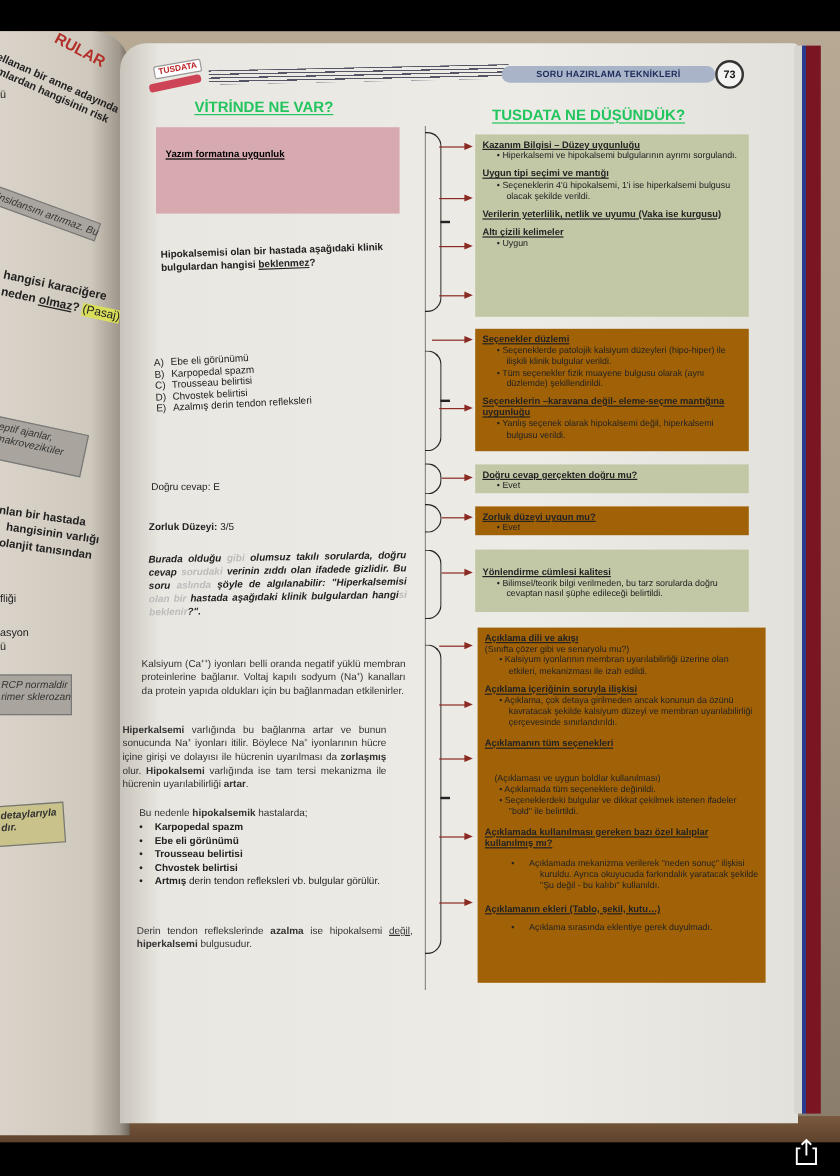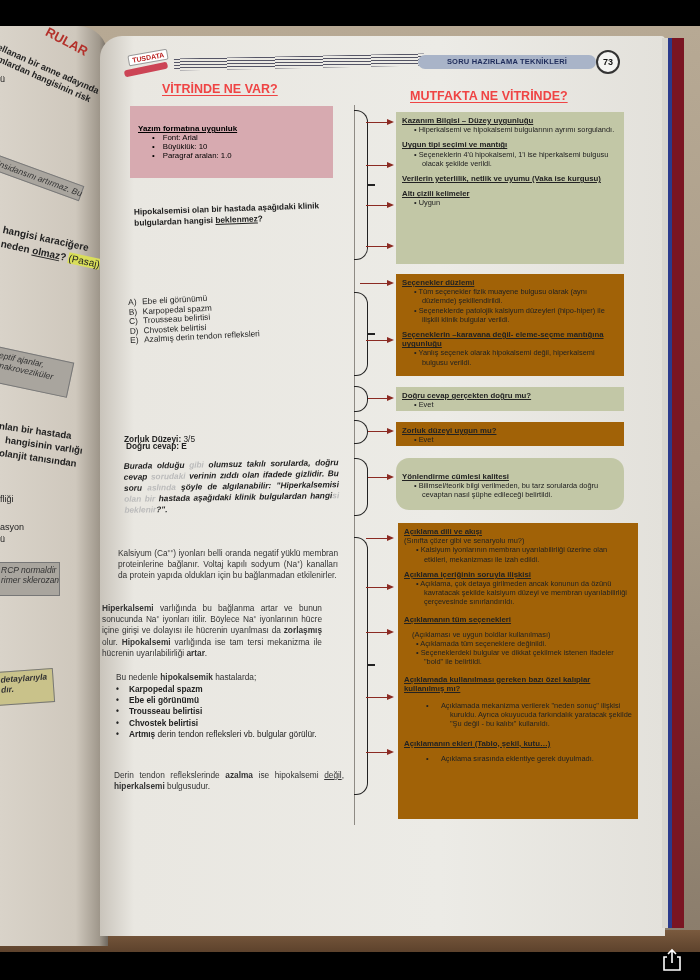--- a/index.html
+++ b/index.html
@@ -37,36 +37,36 @@
   .logo { position: absolute; left: 0; top: 0; width: 56px; height: 30px; }
   .logo-badge { position: absolute; left: 10px; top: 4px; background: #fff; border: 1px solid #999; font-size: 7px; font-weight: bold; color: #b22; padding: 1px 3px; border-radius: 2px; transform: rotate(-10deg); }
   .logo-sub { position: absolute; left: 6px; top: 18px; width: 44px; height: 7px; background: #c45; border-radius: 3px; transform: rotate(-12deg); }
   .head-lines { position: absolute; left: 56px; top: 8px; width: 250px; height: 12px;
     background: repeating-linear-gradient(180deg,#556 0 1px,transparent 1px 3px); transform: rotate(-1.2deg); }
   .head-pill { position: absolute; left: 300px; top: 7px; width: 178px; height: 14px; background: #a9b4c8; border-radius: 7px;
     font-size: 7.5px; font-weight: bold; color: #1d2b5a; text-align: center; line-height: 14px; letter-spacing: .2px; }
   .page-num { position: absolute; left: 478px; top: 2px; width: 24px; height: 24px; border: 2px solid #333; border-radius: 50%;
     background: #f4f4f2; font-size: 9px; font-weight: bold; text-align: center; line-height: 20px; color: #111; }
 
-  .col-title { position: absolute; font-size: 12.5px; font-weight: bold; color: #ef4444; text-decoration: underline; text-underline-offset: 2px; }
+  .col-title { position: absolute; font-size: 12.5px; font-weight: bold; color: #22c55e; text-decoration: underline; text-underline-offset: 2px; }
 
   .divider { position: absolute; left: 354px; top: 105px; width: 1px; height: 720px; background: #8e8a84; }
 
   
   .lc { position: absolute; font-size: 8.3px; color: #222; }
   .pink-box { position: absolute; left: 130px; top: 106px; width: 203px; height: 72px; background: #d7aab0; padding: 18px 8px 0 8px; }
   .pink-box .t { font-weight: bold; text-decoration: underline; font-size: 8px; }
   .pink-box ul { list-style: none; padding-left: 14px; font-size: 7.8px; line-height: 9px; }
   .pink-box li::before { content: "•"; margin-right: 8px; }
 
   .q-stem { left: 134px; top: 203px; width: 215px; font-weight: bold; line-height: 11px; transform: rotate(-2deg); }
   .u { text-decoration: underline; }
   .options { left: 128px; top: 298px; line-height: 9.5px; font-size: 8.3px; transform: rotate(-3deg); transform-origin: left top; }
   .options div span.l { display: inline-block; width: 14px; }
-  .answer { left: 126px; top: 400px; font-weight: bold; margin-top: 41px; }
+  .answer { left: 126px; top: 400px; font-weight: normal; }
   .difficulty { left: 124px; top: 434px; }
   .difficulty b { font-weight: bold; }
   .note { left: 124px; top: 459px; width: 215px; font-style: italic; font-weight: bold; line-height: 11px; text-align: justify; transform: rotate(-1deg); }
   .faded { color: #bbb; }
   .para { width: 220px; line-height: 11.2px; text-align: justify; color: #333; }
   .p1 { left: 118px; top: 548px; }
   .p2 { left: 102px; top: 603px; }
   .p3 { left: 116px; top: 672px; }
   .bullets { left: 116px; top: 684px; line-height: 11.2px; list-style: none; }
   .bullets li::before { content: "•"; margin-right: 10px; font-weight: bold; }
@@ -133,31 +133,26 @@
   <div class="logo">
     <div class="logo-badge">TUSDATA</div>
     <div class="logo-sub"></div>
   </div>
   <div class="head-lines"></div>
   <div class="head-pill">SORU HAZIRLAMA TEKNİKLERİ</div>
   <div class="page-num">73</div>
 </div>
 
 <div class="col-title" style="left:162px;top:82px;">VİTRİNDE NE VAR?</div>
-<div class="col-title" style="left:410px;top:89px;">MUTFAKTA NE VİTRİNDE?</div>
+<div class="col-title" style="left:410px;top:89px;">TUSDATA NE DÜŞÜNDÜK?</div>
 
 <div class="divider"></div>
 
 <div class="pink-box">
   <div class="t">Yazım formatına uygunluk</div>
-  <ul>
-    <li>Font: Arial</li>
-    <li>Büyüklük: 10</li>
-    <li>Paragraf aralan: 1.0</li>
-  </ul>
 </div>
 
 <div class="lc q-stem"><span>Hipokalsemisi olan bir hastada aşağıdaki klinik bulgulardan hangisi </span><span class="u">beklenmez</span><span>?</span></div>
 
 <div class="lc options">
   <div><span class="l">A)</span><span>Ebe eli görünümü</span></div>
   <div><span class="l">B)</span><span>Karpopedal spazm</span></div>
   <div><span class="l">C)</span><span>Trousseau belirtisi</span></div>
   <div><span class="l">D)</span><span>Chvostek belirtisi</span></div>
   <div><span class="l">E)</span><span>Azalmış derin tendon refleksleri</span></div>
@@ -212,49 +207,49 @@
   <div class="b">Hiperkalsemi ve hipokalsemi bulgularının ayrımı sorgulandı.</div>
   <h4>Uygun tipi seçimi ve mantığı</h4>
   <div class="b">Seçeneklerin 4'ü hipokalsemi, 1'i ise hiperkalsemi bulgusu olacak şekilde verildi.</div>
   <h4>Verilerin yeterlilik, netlik ve uyumu (Vaka ise kurgusu)</h4>
   <h4>Altı çizili kelimeler</h4>
   <div class="b">Uygun</div>
 </div>
 
 <div class="rbox purple" style="top:274px;height:102px;">
   <h4>Seçenekler düzlemi</h4>
+  <div class="b">Seçeneklerde patolojik kalsiyum düzeyleri (hipo-hiper) ile ilişkili klinik bulgular verildi.</div>
   <div class="b">Tüm seçenekler fizik muayene bulgusu olarak (aynı düzlemde) şekillendirildi.</div>
-  <div class="b">Seçeneklerde patolojik kalsiyum düzeyleri (hipo-hiper) ile ilişkili klinik bulgular verildi.</div>
   <h4>Seçeneklerin –karavana değil- eleme-seçme mantığına uygunluğu</h4>
   <div class="b">Yanlış seçenek olarak hipokalsemi değil, hiperkalsemi bulgusu verildi.</div>
 </div>
 
 <div class="rbox green" style="top:387px;height:24px;">
   <h4>Doğru cevap gerçekten doğru mu?</h4>
   <div class="b">Evet</div>
 </div>
 
 <div class="rbox purple" style="top:422px;height:24px;">
   <h4>Zorluk düzeyi uygun mu?</h4>
   <div class="b">Evet</div>
 </div>
 
-<div class="rbox green" style="top:458px;height:52px;padding-top:14px;border-radius:13px;">
+<div class="rbox green" style="top:458px;height:52px;padding-top:14px;">
   <h4>Yönlendirme cümlesi kalitesi</h4>
   <div class="b">Bilimsel/teorik bilgi verilmeden, bu tarz sorularda doğru cevaptan nasıl şüphe edileceği belirtildi.</div>
 </div>
 
 <div class="rbox purple" style="top:523px;left:398px;width:240px;height:296px;">
   <h4>Açıklama dili ve akışı</h4>
   <div>(Sınıfta çözer gibi ve senaryolu mu?)</div>
   <div class="b">Kalsiyum iyonlarının membran uyarılabilirliği üzerine olan etkileri, mekanizması ile izah edildi.</div>
   <h4>Açıklama içeriğinin soruyla ilişkisi</h4>
   <div class="b">Açıklama, çok detaya girilmeden ancak konunun da özünü kavratacak şekilde kalsiyum düzeyi ve membran uyarılabilirliği çerçevesinde sınırlandırıldı.</div>
   <h4 style="margin-top:8px">Açıklamanın tüm seçenekleri</h4>
-  <div class="plain" style="margin-top:6px">(Açıklaması ve uygun boldlar kullanılması)</div>
+  <div class="plain" style="margin-top:20px">(Açıklaması ve uygun boldlar kullanılması)</div>
   <div class="b">Açıklamada tüm seçeneklere değinildi.</div>
   <div class="b">Seçeneklerdeki bulgular ve dikkat çekilmek istenen ifadeler "bold" ile belirtildi.</div>
   <h4 style="margin-top:8px">Açıklamada kullanılması gereken bazı özel kalıplar kullanılmış mı?</h4>
   <div class="b wide" style="margin-top:8px">Açıklamada mekanizma verilerek "neden sonuç" ilişkisi kuruldu. Ayrıca okuyucuda farkındalık yaratacak şekilde "Şu değil - bu kalıbı" kullanıldı.</div>
   <h4 style="margin-top:10px">Açıklamanın ekleri (Tablo, şekil, kutu…)</h4>
   <div class="b wide" style="margin-top:6px">Açıklama sırasında eklentiye gerek duyulmadı.</div>
 </div>
 
 <div class="phone-bottom"></div>
 <div class="share-btn">

